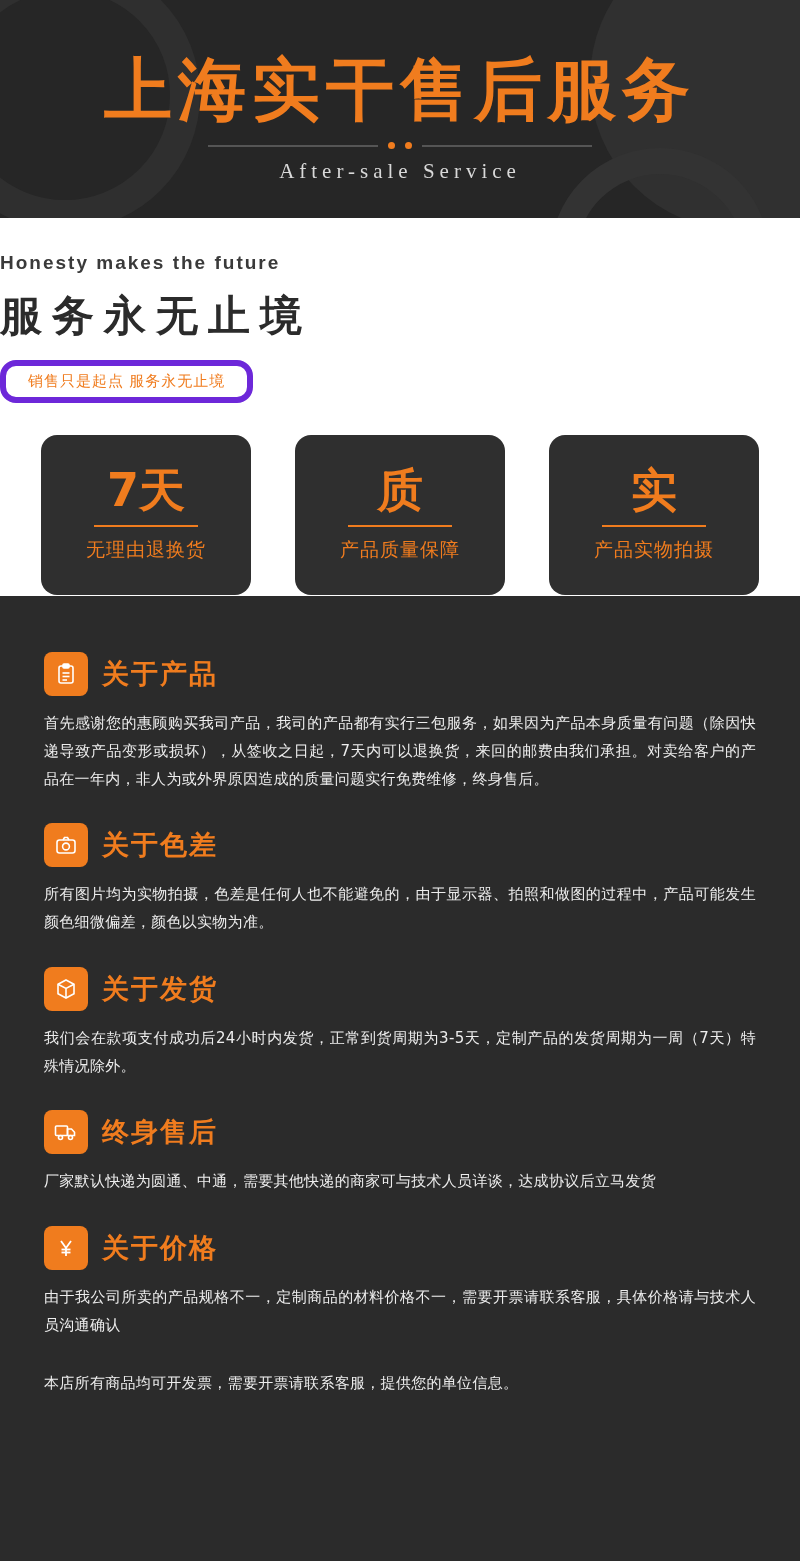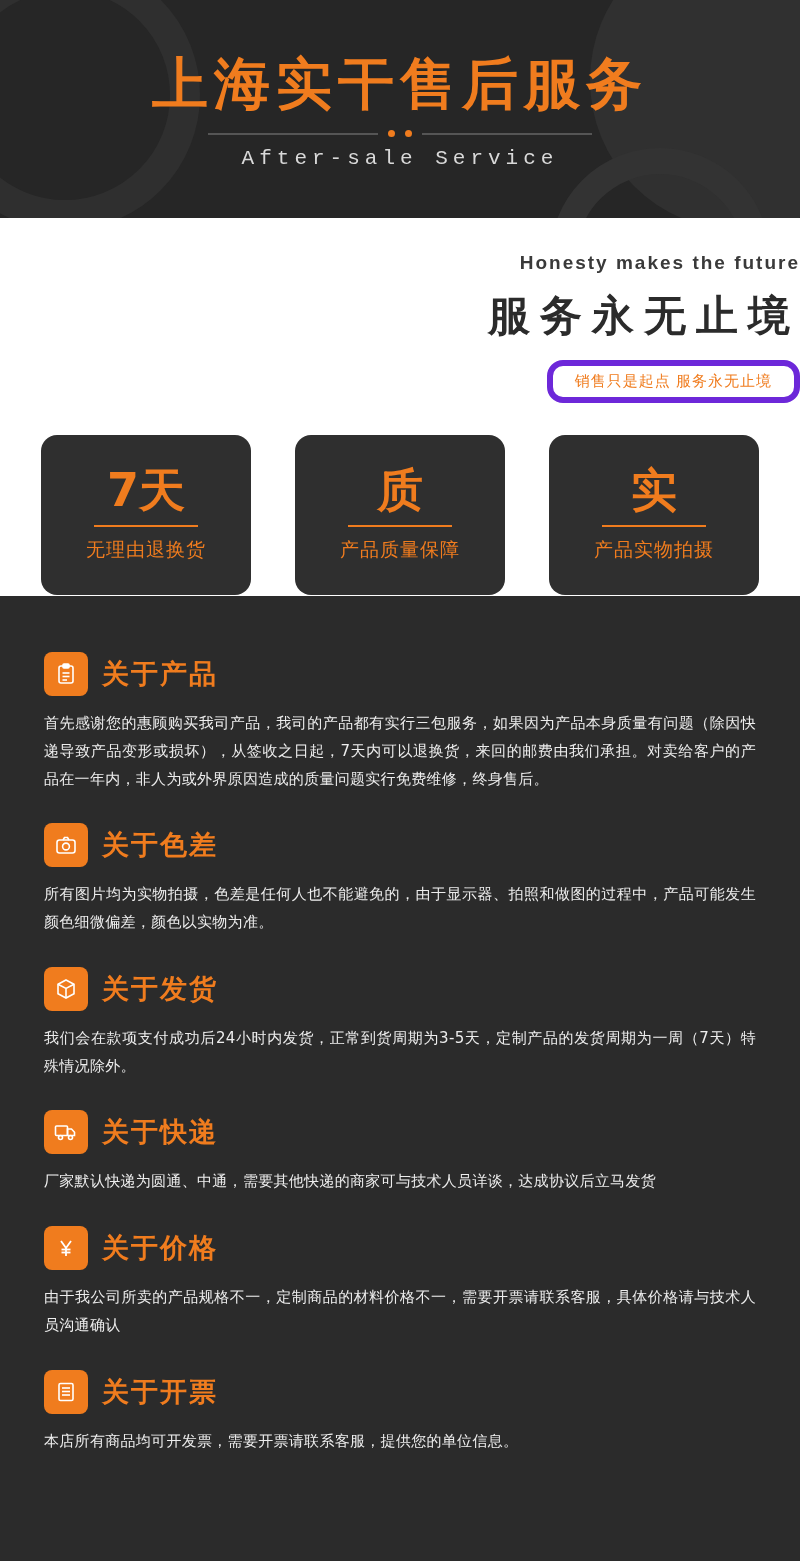--- a/index.html
+++ b/index.html
@@ -31,21 +31,21 @@
     position:absolute; right:30px; bottom:-150px;
     width:220px; height:220px; border-radius:50%;
     border:26px solid #333;
   }
   .hero-inner {
     position:relative; z-index:2;
     text-align:center;
     padding-top:56px;
   }
   .hero-title {
-    font-size:56px;
+    font-size:68px;
     font-weight:bold;
     color:#f07c1e;
     letter-spacing:6px;
     line-height:1;
     font-family:"DejaVu Sans", sans-serif;
   }
   .hero-rule {
     display:flex; align-items:center; justify-content:center;
     gap:10px;
     margin:18px 0 10px;
@@ -53,28 +53,28 @@
   .hero-rule .line {
     width:170px; height:2px; background:#555;
   }
   .hero-rule .dot {
     width:7px; height:7px; border-radius:50%; background:#f07c1e;
   }
   .hero-sub {
     font-size:21px;
     color:#d9d9d9;
     letter-spacing:5px;
-    font-family:Liberation Mono, monospace;
+    font-family:Liberation Serif, serif;
   }
 
   
   .band {
     width:800px; height:378px;
     background:#ffffff;
-    text-align:right;
+    text-align:left;
     padding-top:34px;
   }
   .band-en {
     font-size:19px;
     color:#3a3a3a;
     letter-spacing:2px;
     font-weight:bold;
   }
   .band-cn {
     margin-top:14px;
@@ -253,48 +253,37 @@
   <div class="section">
     <div class="sec-head">
       <span class="sec-icon">
         <svg width="26" height="26" viewBox="0 0 26 26" fill="none" stroke="#fff" stroke-width="1.6">
           <rect x="2.5" y="7" width="12" height="9.5" rx="1"></rect>
           <path d="M14.5 10h4l3 3.2v3.3h-7z"></path>
           <circle cx="7.5" cy="18.5" r="2"></circle>
           <circle cx="17.5" cy="18.5" r="2"></circle>
         </svg>
       </span>
-      <span class="sec-title">关于快递</span>
+      <span class="sec-title">终身售后</span>
     </div>
     <div class="sec-body">厂家默认快递为圆通、中通，需要其他快递的商家可与技术人员详谈，达成协议后立马发货</div>
   </div>
 
   <div class="section">
     <div class="sec-head">
       <span class="sec-icon">
         <svg width="24" height="24" viewBox="0 0 24 24" fill="none" stroke="#fff" stroke-width="1.8">
           <path d="M7 5l5 7 5-7"></path>
           <line x1="12" y1="12" x2="12" y2="20"></line>
           <line x1="7.5" y1="13.5" x2="16.5" y2="13.5"></line>
           <line x1="7.5" y1="16.5" x2="16.5" y2="16.5"></line>
         </svg>
       </span>
       <span class="sec-title">关于价格</span>
     </div>
     <div class="sec-body">由于我公司所卖的产品规格不一，定制商品的材料价格不一，需要开票请联系客服，具体价格请与技术人员沟通确认</div>
   </div>
 
   <div class="section">
-    <div class="sec-head">
-      <span class="sec-icon">
-        <svg width="24" height="24" viewBox="0 0 24 24" fill="none" stroke="#fff" stroke-width="1.6">
-          <rect x="5" y="3.5" width="14" height="17" rx="1.5"></rect>
-          <line x1="8" y1="8" x2="16" y2="8"></line>
-          <line x1="8" y1="11.5" x2="16" y2="11.5"></line>
-          <line x1="8" y1="15" x2="16" y2="15"></line>
-        </svg>
-      </span>
-      <span class="sec-title">关于开票</span>
-    </div>
     <div class="sec-body">本店所有商品均可开发票，需要开票请联系客服，提供您的单位信息。</div>
   </div>
 
 </div>
 
 </body></html>

